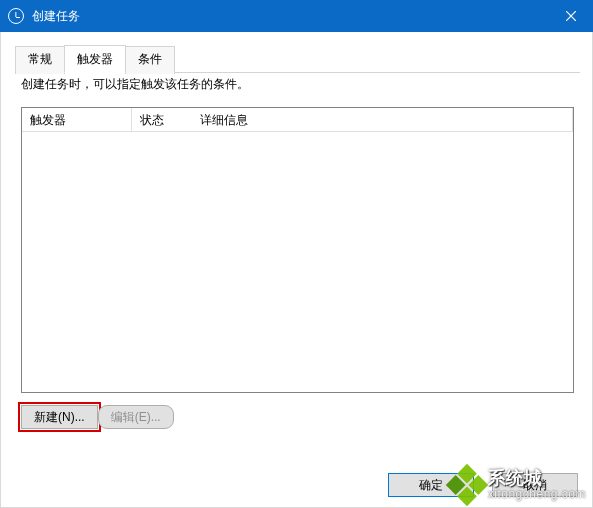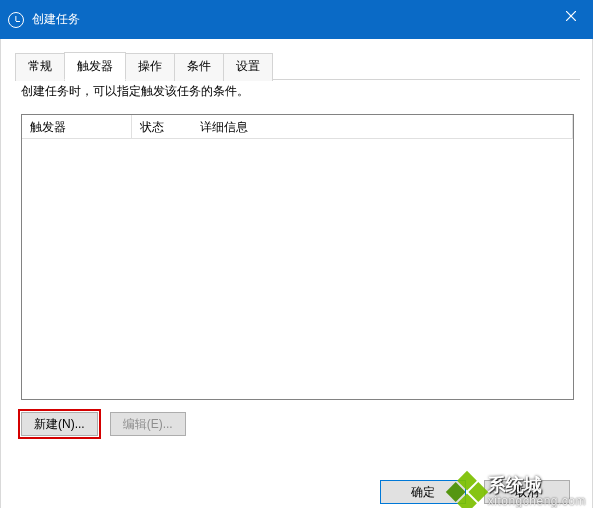--- a/index.html
+++ b/index.html
@@ -8,21 +8,21 @@
       font-size: 12px;
       background: #fff;
       width: 593px;
       height: 508px;
       position: relative;
       overflow: hidden;
     }
     .titlebar {
       background: #0a6ac6;
       color: #fff;
-      height: 39px;
+      height: 32px;
       display: flex;
       align-items: center;
       padding: 0 0 0 8px;
       position: relative;
     }
     .titlebar .icon {
       width: 16px; height: 16px;
       border: 1.5px solid #fff;
       border-radius: 50%;
       position: relative;
@@ -115,45 +115,45 @@
       font-size: 12px;
       color: #000;
       cursor: pointer;
     }
     .col.c1 { width: 110px; }
     .col.c2 { flex: 1; }
     .col.c3 { width: 60px; border-right: none;}
     .listbody { flex: 1; background: #fff; }
     .actions {
       display: flex;
-      gap: 12px;
       margin: 12px 6px 0;
     }
     .btn {
       min-width: 70px;
       height: 24px;
       padding: 0 12px;
       border: 1px solid #adadad;
       background: #e1e1e1;
       color: #000;
       font-family: inherit;
       font-size: 12px;
       cursor: pointer;
     }
     .btn:disabled {
       color: #8f8f8f;
       cursor: default;
+      border-radius: 9px;
     }
     .btn.highlight {
       outline: 2px solid #d40000;
       outline-offset: 1px;
     }
     .footer {
       position: absolute;
-      right: 22px;
+      right: 14px;
       bottom: 10px;
       display: flex;
       gap: 18px;
       font-family: Liberation Serif, serif;
     }
     .footer .btn {
       min-width: 86px;
       background: #e1e1e1;
     }
     .footer .btn.primary {
@@ -206,23 +206,21 @@
       <line x1="0" y1="0" x2="10" y2="10" stroke="#fff" stroke-width="1.2"></line>
       <line x1="10" y1="0" x2="0" y2="10" stroke="#fff" stroke-width="1.2"></line>
     </svg>
   </div>
 </div>
 
 <div class="body">
   <div class="tabs">
     <div class="tab">常规</div>
     <div class="tab active">触发器</div>
-    <div class="tab">操作</div>
     <div class="tab">条件</div>
-    <div class="tab">设置</div>
   </div>
 
   <div class="descr">创建任务时，可以指定触发该任务的条件。</div>
 
   <div class="listview">
     <div class="columns">
       <div class="col c1">触发器</div>
       <div class="col c3">状态</div>
       <div class="col c2">详细信息</div>
     </div>

